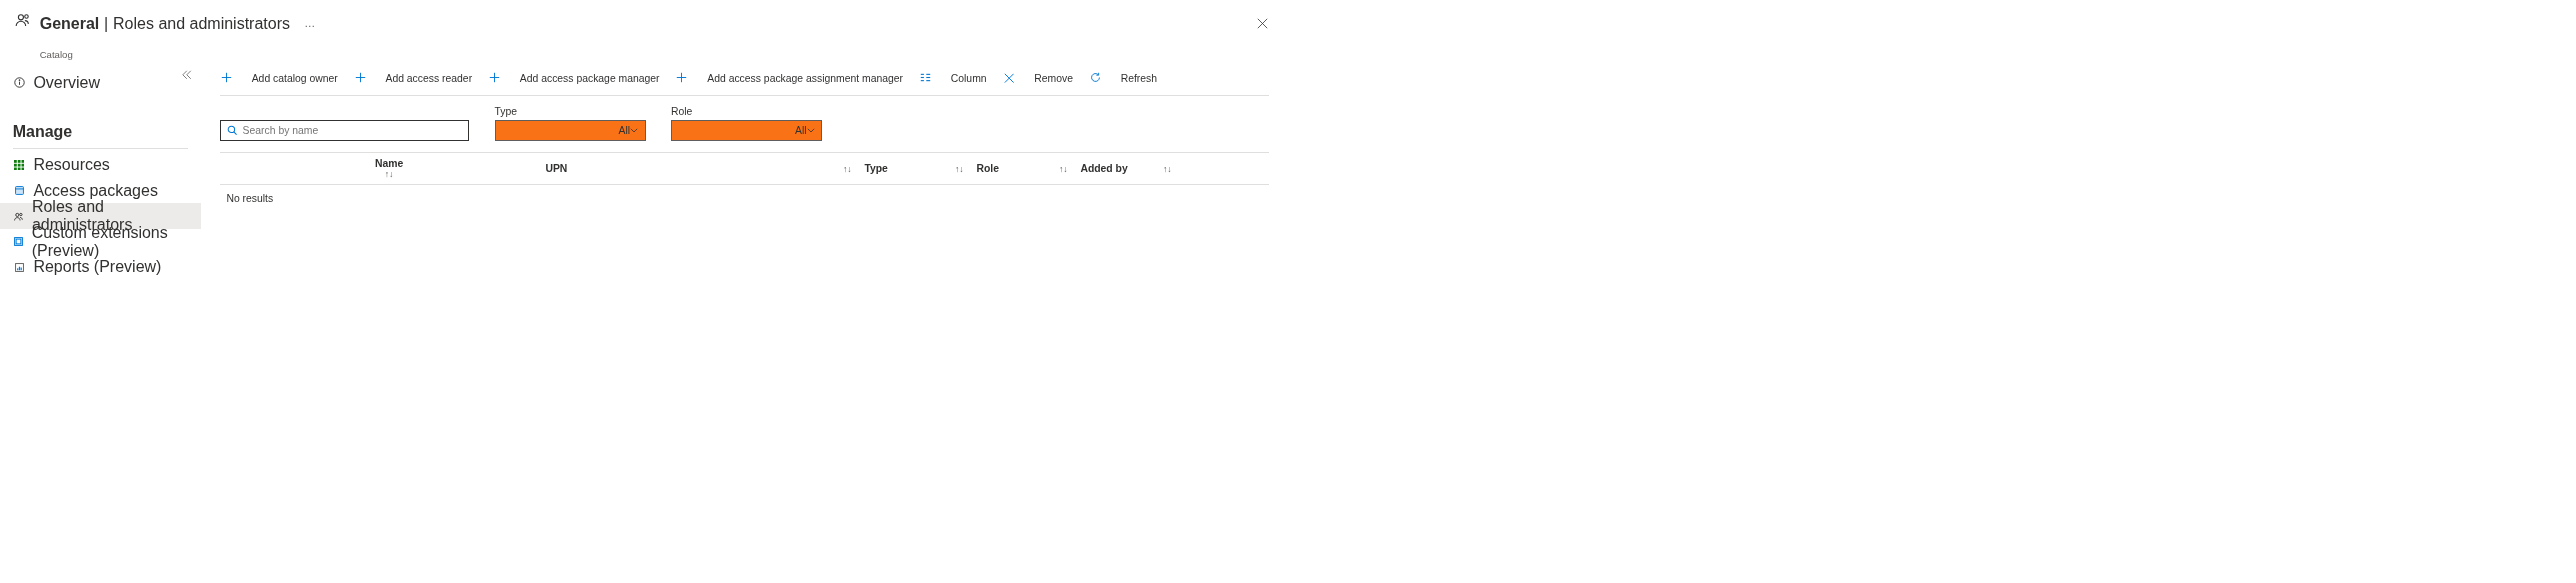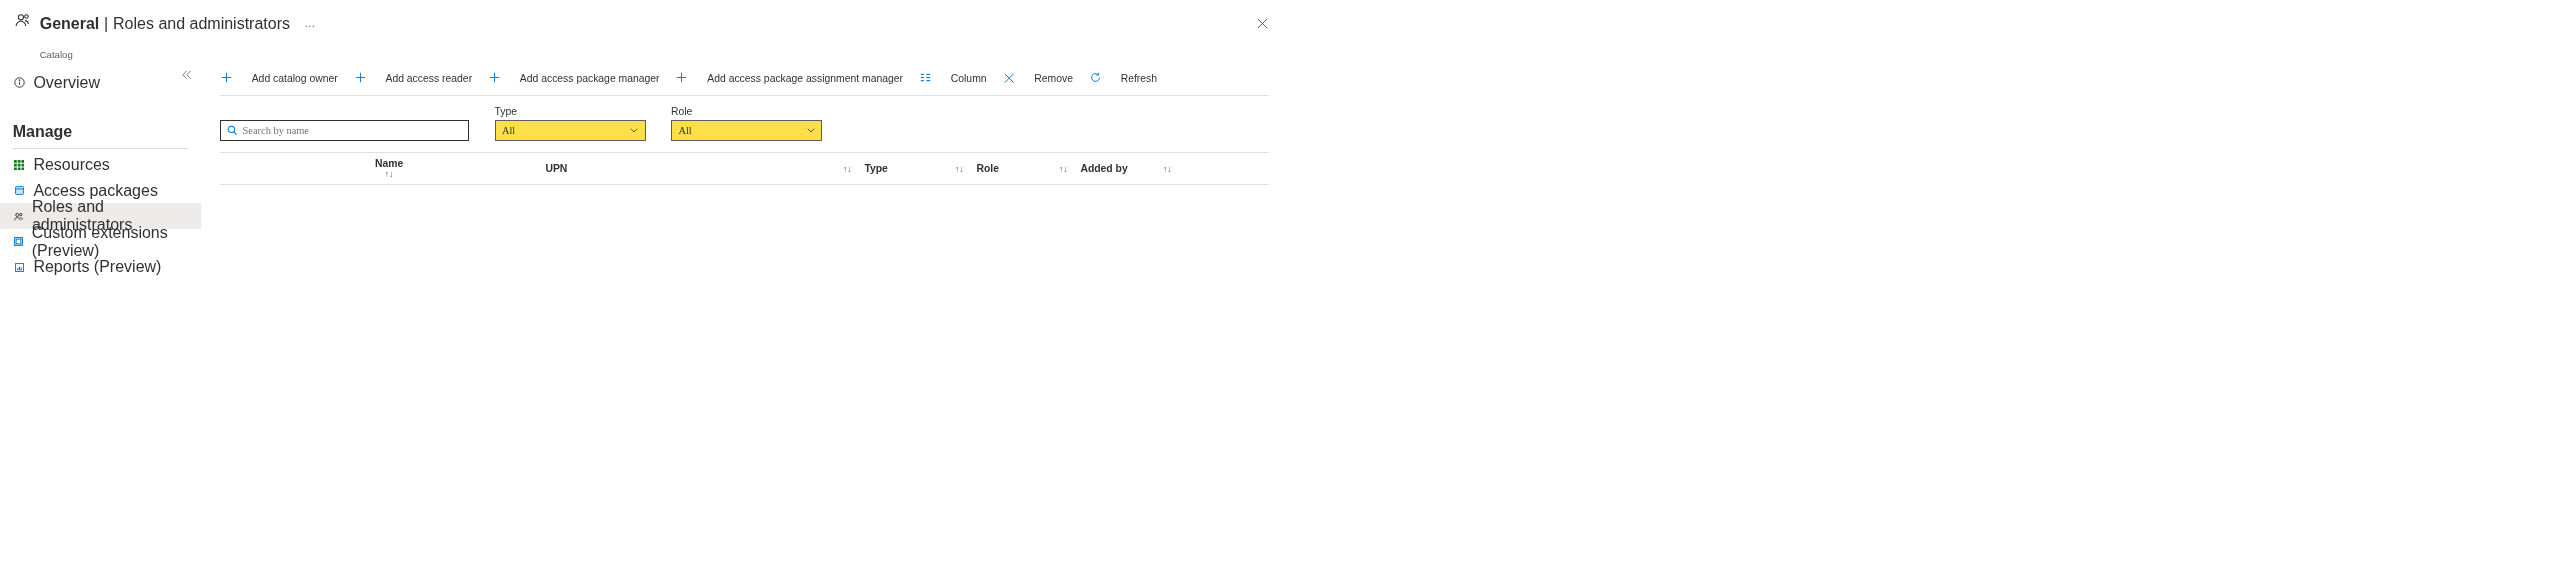--- a/index.html
+++ b/index.html
@@ -166,38 +166,36 @@
       height: 21px;
       padding: 0 6.4px;
     }
     .search-box input {
       border: none;
       outline: none;
       font-size: 10.4px;
       flex: 1;
       margin-left: 4.8px;
       background: transparent;
-      font-family: Liberation Serif, serif;
     }
     .filter-group {
       display: flex;
       flex-direction: column;
     }
     .filter-label { font-size: 10.4px; color: #323130; margin-bottom: 3.2px; }
     .select-box {
       display: flex;
       align-items: center;
-      justify-content: space-between;
+      justify-content: flex-end;
       border: 0.8px solid #605e5c;
       width: 151px;
       height: 21px;
       padding: 0 6.4px;
       cursor: pointer;
-      background: #fde047;
-      font-family: Liberation Serif, serif;
+      background: #f97316;
     }
     
     
     .table {
       border-top: 0.8px solid #e1dfdd;
     }
     .thead {
       display: flex;
       align-items: center;
       height: 32px;
@@ -467,16 +465,17 @@
         </div>
         <div class="th col-role">
           <span>Role</span>
           <span class="sort-icon">↑↓</span>
         </div>
         <div class="th col-added">
           <span>Added by</span>
           <span class="sort-icon">↑↓</span>
         </div>
       </div>
+      <div class="no-results">No results</div>
     </div>
   </div>
 </div>
 
 
 </body></html>

